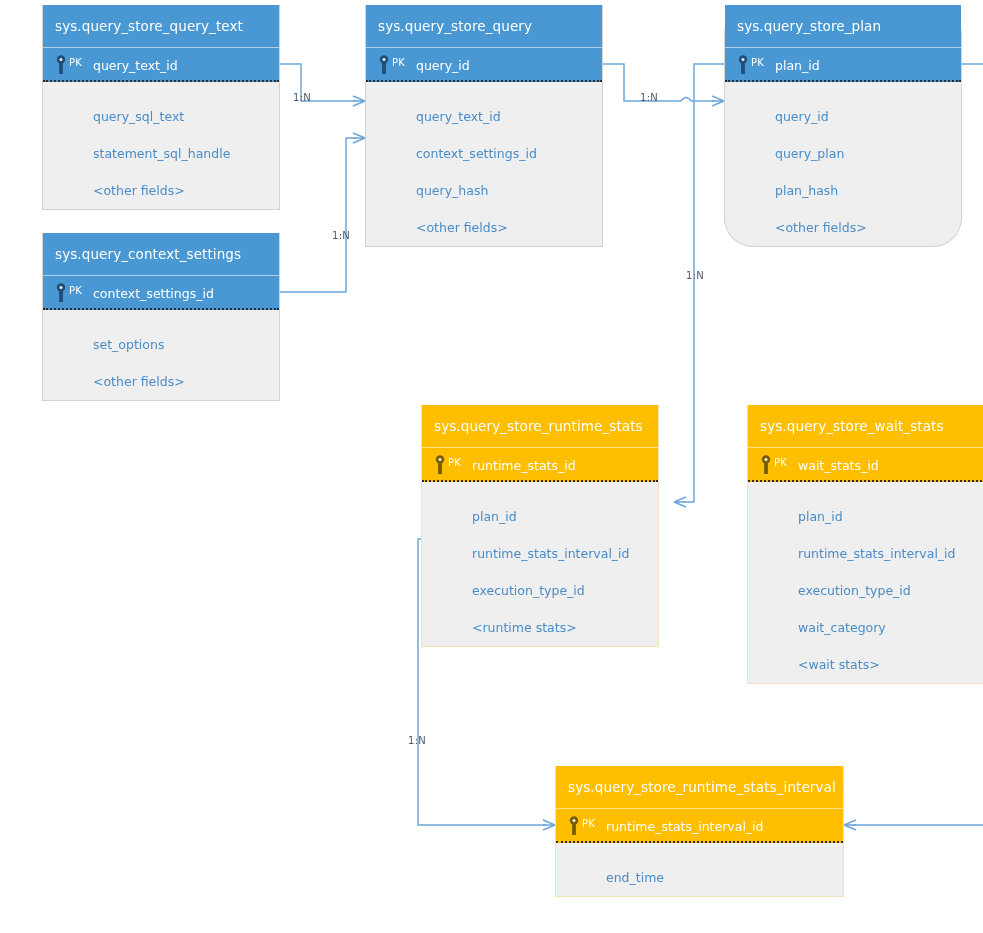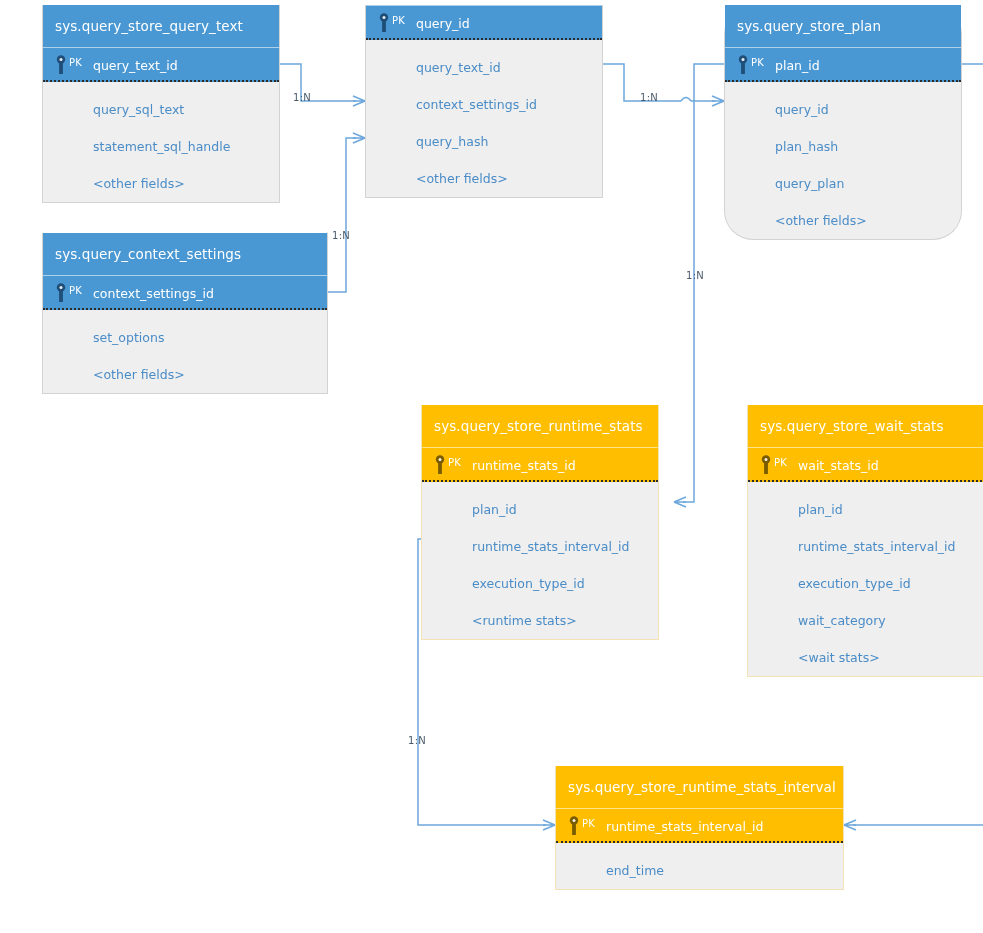--- a/index.html
+++ b/index.html
@@ -72,21 +72,21 @@
     width: 12px;
     height: 20px;
   }
   .entity.blue { border-color: #d3d3d3; }
   .entity.blue .title { background: #4a98d3; }
   .entity.blue .pkrow { background: #4a98d3; }
   .entity.orange .title { background: #ffbe00; }
   .entity.orange .pkrow { background: #ffbe00; }
   .entity.orange { border-color: #f3e3b4; }
   .entity .fields {
-    padding: 9px 0 0 0;
+    padding: 16px 0 0 0;
   }
   .entity .field {
     box-sizing: border-box;
     height: 37px;
     line-height: 37px;
     padding-left: 50px;
     font-size: 12.5px;
     color: #4a8cc7;
     white-space: nowrap;
   }
@@ -161,20 +161,21 @@
           <span class="pklabel">PK</span>
           <span class="pkfield">query_text_id</span>
         </div>
         <div class="fields">
           <div class="field">query_sql_text</div>
           <div class="field">statement_sql_handle</div>
           <div class="field">&lt;other fields&gt;</div>
         </div>
       </div>
       <div class="entity blue" style="left: 329px; top: 5px; width: 238px;">
+        <div class="title">sys.query_store_query</div>
         <div class="pkrow">
           <span class="keyicon"><svg viewBox="0 0 12 20" width="12" height="20">
               <circle cx="6" cy="4.5" r="4.2" fill="#1f4e79"></circle>
               <rect x="4.1" y="6" width="3.8" height="13" fill="#1f4e79"></rect>
               <circle cx="6" cy="4.5" r="1.5" fill="#ffffff" fill-opacity="0.9"></circle>
             </svg></span>
           <span class="pklabel">PK</span>
           <span class="pkfield">query_id</span>
         </div>
         <div class="fields">
@@ -190,26 +191,26 @@
           <span class="keyicon"><svg viewBox="0 0 12 20" width="12" height="20">
               <circle cx="6" cy="4.5" r="4.2" fill="#1f4e79"></circle>
               <rect x="4.1" y="6" width="3.8" height="13" fill="#1f4e79"></rect>
               <circle cx="6" cy="4.5" r="1.5" fill="#ffffff" fill-opacity="0.9"></circle>
             </svg></span>
           <span class="pklabel">PK</span>
           <span class="pkfield">plan_id</span>
         </div>
         <div class="fields">
           <div class="field">query_id</div>
+          <div class="field">query_plan</div>
           <div class="field">plan_hash</div>
-          <div class="field">query_plan</div>
-          <div class="field">&lt;other fields&gt;</div>
-        </div>
-      </div>
-      <div class="entity blue" style="left: 6px; top: 233px; width: 286px;">
+          <div class="field">&lt;other fields&gt;</div>
+        </div>
+      </div>
+      <div class="entity blue" style="left: 6px; top: 233px; width: 238px;">
         <div class="title">sys.query_context_settings</div>
         <div class="pkrow">
           <span class="keyicon"><svg viewBox="0 0 12 20" width="12" height="20">
               <circle cx="6" cy="4.5" r="4.2" fill="#1f4e79"></circle>
               <rect x="4.1" y="6" width="3.8" height="13" fill="#1f4e79"></rect>
               <circle cx="6" cy="4.5" r="1.5" fill="#ffffff" fill-opacity="0.9"></circle>
             </svg></span>
           <span class="pklabel">PK</span>
           <span class="pkfield">context_settings_id</span>
         </div>

